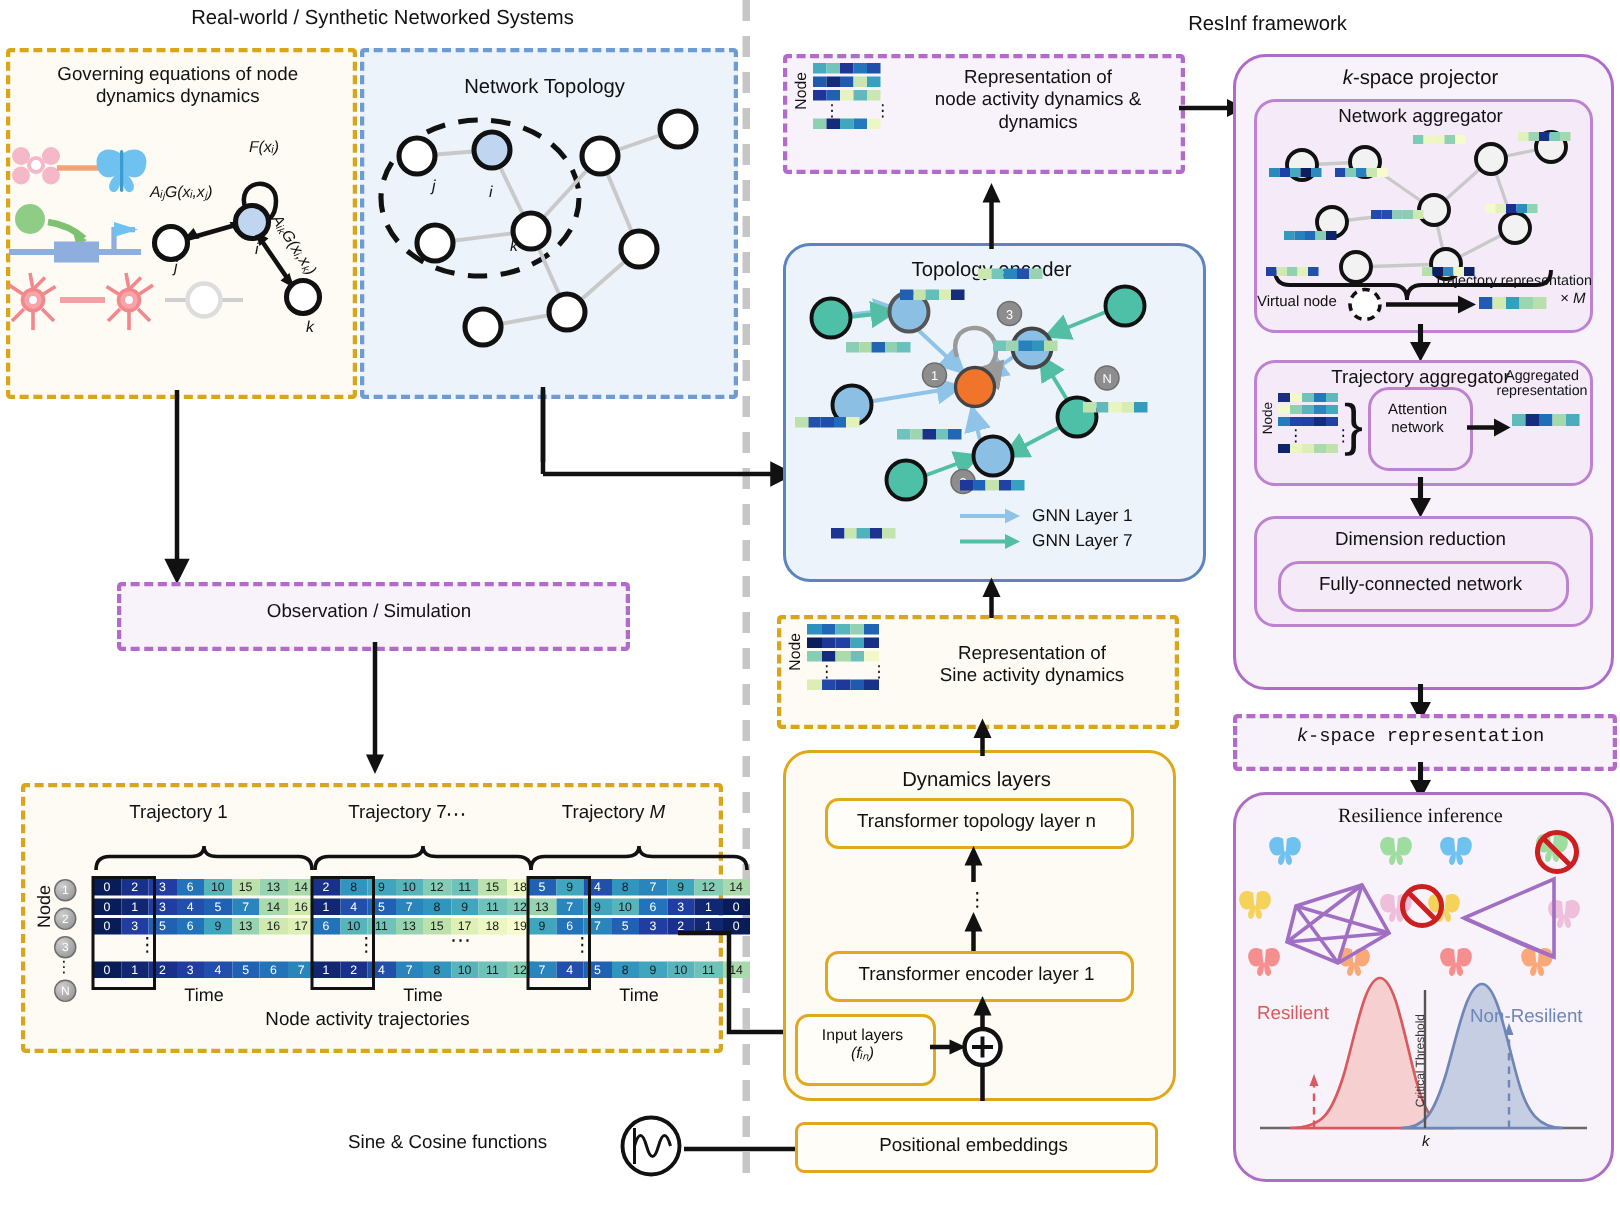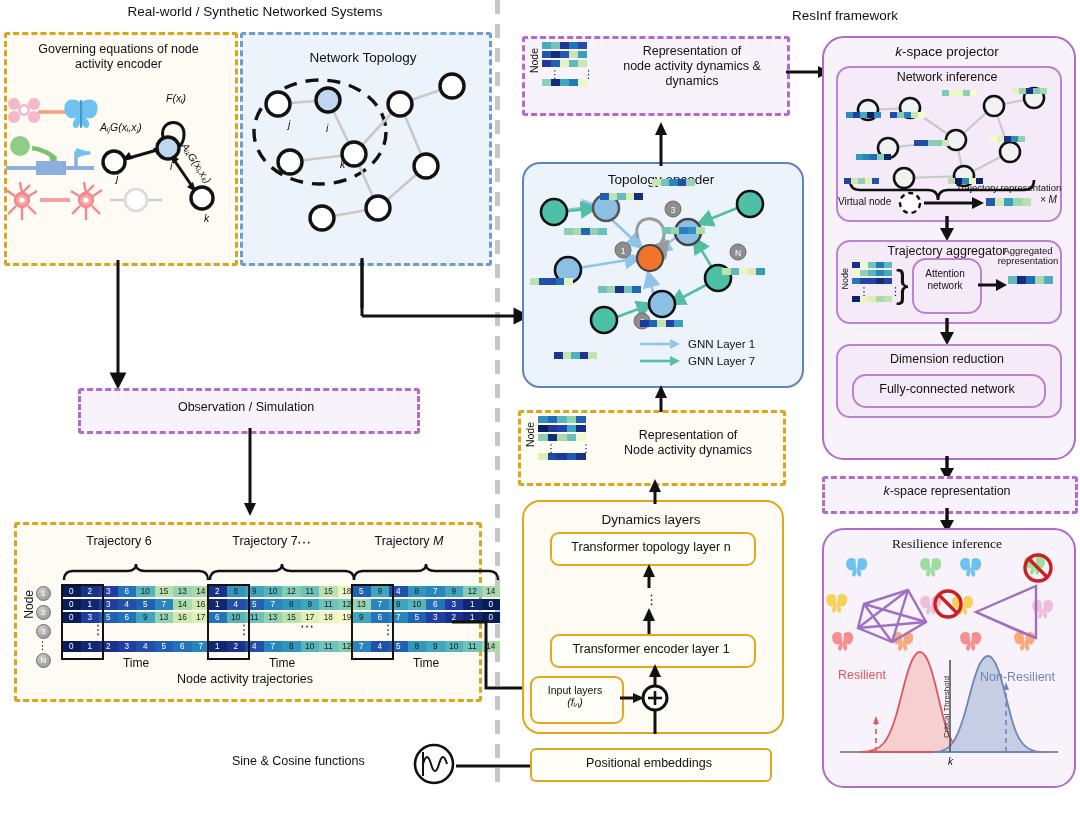--- a/index.html
+++ b/index.html
@@ -35,21 +35,21 @@
 
 <div class="abs ttl" style="left:60px;top:4px;width:390px;">Real-world / Synthetic Networked Systems</div>
 <div class="abs ttl" style="left:720px;top:8px;width:250px;">ResInf framework</div>
 
 <div class="abs" style="left:495px;top:0px;width:5px;height:790px;
      background:repeating-linear-gradient(to bottom,#C6C6C6 0 14px,transparent 14px 24px);"></div>
 
 <div class="abs dash-orange" style="left:4px;top:32px;width:228px;height:228px;"></div>
 <div class="abs lbl" style="left:16px;top:42px;width:205px;">
   <div>Governing equations of node</div>
-  <div>activity encoder</div>
+  <div>dynamics dynamics</div>
 </div>
 
 <svg class="abs" style="left:6px;top:96px;" width="110" height="130" viewBox="0 0 110 130">
 
   <g fill="#F4B8C8">
     <circle cx="18" cy="14" r="6"></circle>
       <circle cx="8" cy="8" r="6"></circle>
       <circle cx="28" cy="8" r="6"></circle>
     <circle cx="8" cy="21" r="6"></circle>
       <circle cx="28" cy="21" r="6"></circle>
@@ -186,21 +186,21 @@
 
 <div class="abs" style="left:36px;top:586px;">
   <div class="nodecirc" style="margin-bottom:4px;">1</div>
   <div class="nodecirc" style="margin-bottom:4px;">2</div>
   <div class="nodecirc" style="margin-bottom:2px;">3</div>
   <div class="sm" style="text-align:center;width:13px;height:11px;line-height:9px;">⋮</div>
   <div class="nodecirc" style="margin-top:1px;">N</div>
 </div>
 
 <div id="traj-sets">
-    <div class="abs ttl" style="left: 44px; top: 534px; width: 150px; font-size: 12.5px;">Trajectory 6</div>
+    <div class="abs ttl" style="left: 44px; top: 534px; width: 150px; font-size: 12.5px;">Trajectory 1</div>
     <svg class="abs" width="148" height="16" viewBox="0 0 148 16" style="left: 62px; top: 566px;">
       <path d="M2 14 Q2 5,11 5 L65 5 Q74 5,74 -2
      Q74 5,83 5 L137 5 Q146 5,146 14" fill="none" stroke="#111" stroke-width="2.4"></path>
     </svg>
     <div class="abs" style="left: 62px; top: 586px;">
       <div class="row"><span class="cell" style="width: 18.5px; background: rgb(8, 29, 88); color: rgb(255, 255, 255);">0</span><span class="cell" style="width: 18.5px; background: rgb(26, 49, 139); color: rgb(255, 255, 255);">2</span><span class="cell" style="width: 18.5px; background: rgb(33, 61, 161); color: rgb(255, 255, 255);">3</span><span class="cell" style="width: 18.5px; background: rgb(34, 115, 186); color: rgb(255, 255, 255);">6</span><span class="cell" style="width: 18.5px; background: rgb(87, 180, 187); color: rgb(26, 26, 26);">10</span><span class="cell" style="width: 18.5px; background: rgb(189, 225, 173); color: rgb(26, 26, 26);">15</span><span class="cell" style="width: 18.5px; background: rgb(151, 211, 177); color: rgb(26, 26, 26);">13</span><span class="cell" style="width: 18.5px; background: rgb(170, 218, 171); color: rgb(26, 26, 26);">14</span></div>
       <div class="row"><span class="cell" style="width: 18.5px; background: rgb(8, 29, 88); color: rgb(255, 255, 255);">0</span><span class="cell" style="width: 18.5px; background: rgb(17, 39, 113); color: rgb(255, 255, 255);">1</span><span class="cell" style="width: 18.5px; background: rgb(33, 61, 161); color: rgb(255, 255, 255);">3</span><span class="cell" style="width: 18.5px; background: rgb(33, 79, 170); color: rgb(255, 255, 255);">4</span><span class="cell" style="width: 18.5px; background: rgb(32, 97, 179); color: rgb(255, 255, 255);">5</span><span class="cell" style="width: 18.5px; background: rgb(41, 133, 187); color: rgb(255, 255, 255);">7</span><span class="cell" style="width: 18.5px; background: rgb(170, 218, 171); color: rgb(26, 26, 26);">14</span><span class="cell" style="width: 18.5px; background: rgb(207, 233, 177); color: rgb(26, 26, 26);">16</span></div>
       <div class="row"><span class="cell" style="width: 18.5px; background: rgb(8, 29, 88); color: rgb(255, 255, 255);">0</span><span class="cell" style="width: 18.5px; background: rgb(33, 61, 161); color: rgb(255, 255, 255);">3</span><span class="cell" style="width: 18.5px; background: rgb(32, 97, 179); color: rgb(255, 255, 255);">5</span><span class="cell" style="width: 18.5px; background: rgb(34, 115, 186); color: rgb(255, 255, 255);">6</span><span class="cell" style="width: 18.5px; background: rgb(63, 166, 189); color: rgb(26, 26, 26);">9</span><span class="cell" style="width: 18.5px; background: rgb(151, 211, 177); color: rgb(26, 26, 26);">13</span><span class="cell" style="width: 18.5px; background: rgb(207, 233, 177); color: rgb(26, 26, 26);">16</span><span class="cell" style="width: 18.5px; background: rgb(223, 240, 183); color: rgb(26, 26, 26);">17</span></div>
       <div class="row" style="margin-top: 18px;"><span class="cell" style="width: 18.5px; background: rgb(8, 29, 88); color: rgb(255, 255, 255);">0</span><span class="cell" style="width: 18.5px; background: rgb(17, 39, 113); color: rgb(255, 255, 255);">1</span><span class="cell" style="width: 18.5px; background: rgb(26, 49, 139); color: rgb(255, 255, 255);">2</span><span class="cell" style="width: 18.5px; background: rgb(33, 61, 161); color: rgb(255, 255, 255);">3</span><span class="cell" style="width: 18.5px; background: rgb(33, 79, 170); color: rgb(255, 255, 255);">4</span><span class="cell" style="width: 18.5px; background: rgb(32, 97, 179); color: rgb(255, 255, 255);">5</span><span class="cell" style="width: 18.5px; background: rgb(34, 115, 186); color: rgb(255, 255, 255);">6</span><span class="cell" style="width: 18.5px; background: rgb(41, 133, 187); color: rgb(255, 255, 255);">7</span></div>
     </div>
@@ -404,21 +404,21 @@
     <div style="display: flex; height: 7px; margin-bottom: 2px;">
       <i style="display: block; width: 9.5px; height: 7px; background: rgb(220, 238, 180);"></i>
       <i style="display: block; width: 9.5px; height: 7px; background: rgb(33, 72, 167);"></i>
       <i style="display: block; width: 9.5px; height: 7px; background: rgb(32, 56, 156);"></i>
       <i style="display: block; width: 9.5px; height: 7px; background: rgb(32, 90, 176);"></i>
       <i style="display: block; width: 9.5px; height: 7px; background: rgb(25, 49, 136);"></i>
     </div>
   </div>
 <div class="abs lbl" style="left:600px;top:428px;width:176px;">
   <div>Representation of</div>
-  <div>Node activity dynamics</div>
+  <div>Sine activity dynamics</div>
 </div>
 <svg class="abs" style="left:650px;top:384px;" width="24" height="28" viewBox="0 0 24 28">
   <line x1="11" y1="28" x2="11" y2="13" stroke="#111" stroke-width="3"></line>
   <path d="M11 1 l-6 13 l12 0 Z" fill="#111"></path>
 </svg>
 
 <div class="abs solid-orange" style="left:522px;top:500px;width:258px;height:230px;"></div>
 <div class="abs ttl" style="left:528px;top:512px;width:246px;">Dynamics layers</div>
 
 <div class="abs inner-orange" style="left:550px;top:532px;width:202px;height:30px;"></div>
@@ -462,21 +462,21 @@
 <div class="abs" style="left:530px;top:748px;width:238px;height:30px;border:2.6px solid #DFA71C;
      background:#FFFDF7;border-radius:6px;"></div>
 <div class="abs lbl" style="left:530px;top:756px;width:238px;">Positional embeddings</div>
 
 <div class="abs solid-purple" style="left:822px;top:36px;width:250px;height:420px;"></div>
 <div class="abs ttl" style="left:828px;top:44px;width:238px;">
   <span class="it">k</span><span>-space projector</span>
 </div>
 
 <div class="abs inner-purple" style="left:836px;top:66px;width:222px;height:152px;"></div>
-<div class="abs lbl" style="left:836px;top:70px;width:222px;">Network inference</div>
+<div class="abs lbl" style="left:836px;top:70px;width:222px;">Network aggregator</div>
 
 <svg class="abs" style="left:842px;top:88px;" width="212" height="100" viewBox="0 0 212 100">
   <g stroke="#C9C9C9" stroke-width="2.2">
     <line x1="26" y1="22" x2="68" y2="20"></line>
     <line x1="68" y1="20" x2="114" y2="52"></line>
     <line x1="114" y1="52" x2="152" y2="18"></line>
     <line x1="152" y1="18" x2="192" y2="10"></line>
     <line x1="152" y1="18" x2="168" y2="64"></line>
     <line x1="114" y1="52" x2="46" y2="60"></line>
     <line x1="114" y1="52" x2="122" y2="88"></line>
@@ -590,21 +590,21 @@
 <div class="abs lbl" style="left:836px;top:352px;width:222px;">Dimension reduction</div>
 <div class="abs inner-purple" style="left:852px;top:374px;width:190px;height:30px;"></div>
 <div class="abs lbl" style="left:852px;top:382px;width:190px;">Fully-connected network</div>
 
 <svg class="abs" style="left:936px;top:456px;" width="24" height="26" viewBox="0 0 24 26">
   <line x1="11" y1="0" x2="11" y2="12" stroke="#111" stroke-width="3.4"></line>
   <path d="M11 25 l-7 -13 l14 0 Z" fill="#111"></path>
 </svg>
 
 <div class="abs dash-purple" style="left:822px;top:476px;width:250px;height:32px;"></div>
-<div class="abs lbl" style="left:822px;top:484px;width:250px;">
+<div class="abs lbl" style="left:822px;top:484px;width:250px;font-family:Liberation Mono, monospace;">
   <span class="it">k</span><span>-space representation</span>
 </div>
 <svg class="abs" style="left:936px;top:508px;" width="24" height="26" viewBox="0 0 24 26">
   <line x1="11" y1="0" x2="11" y2="12" stroke="#111" stroke-width="3.4"></line>
   <path d="M11 25 l-7 -13 l14 0 Z" fill="#111"></path>
 </svg>
 
 <div class="abs solid-purple" style="left:822px;top:528px;width:250px;height:256px;"></div>
 <div class="abs ttl" style="left:822px;top:536px;width:250px;font-family:Liberation Serif, serif;">Resilience inference</div>
 

